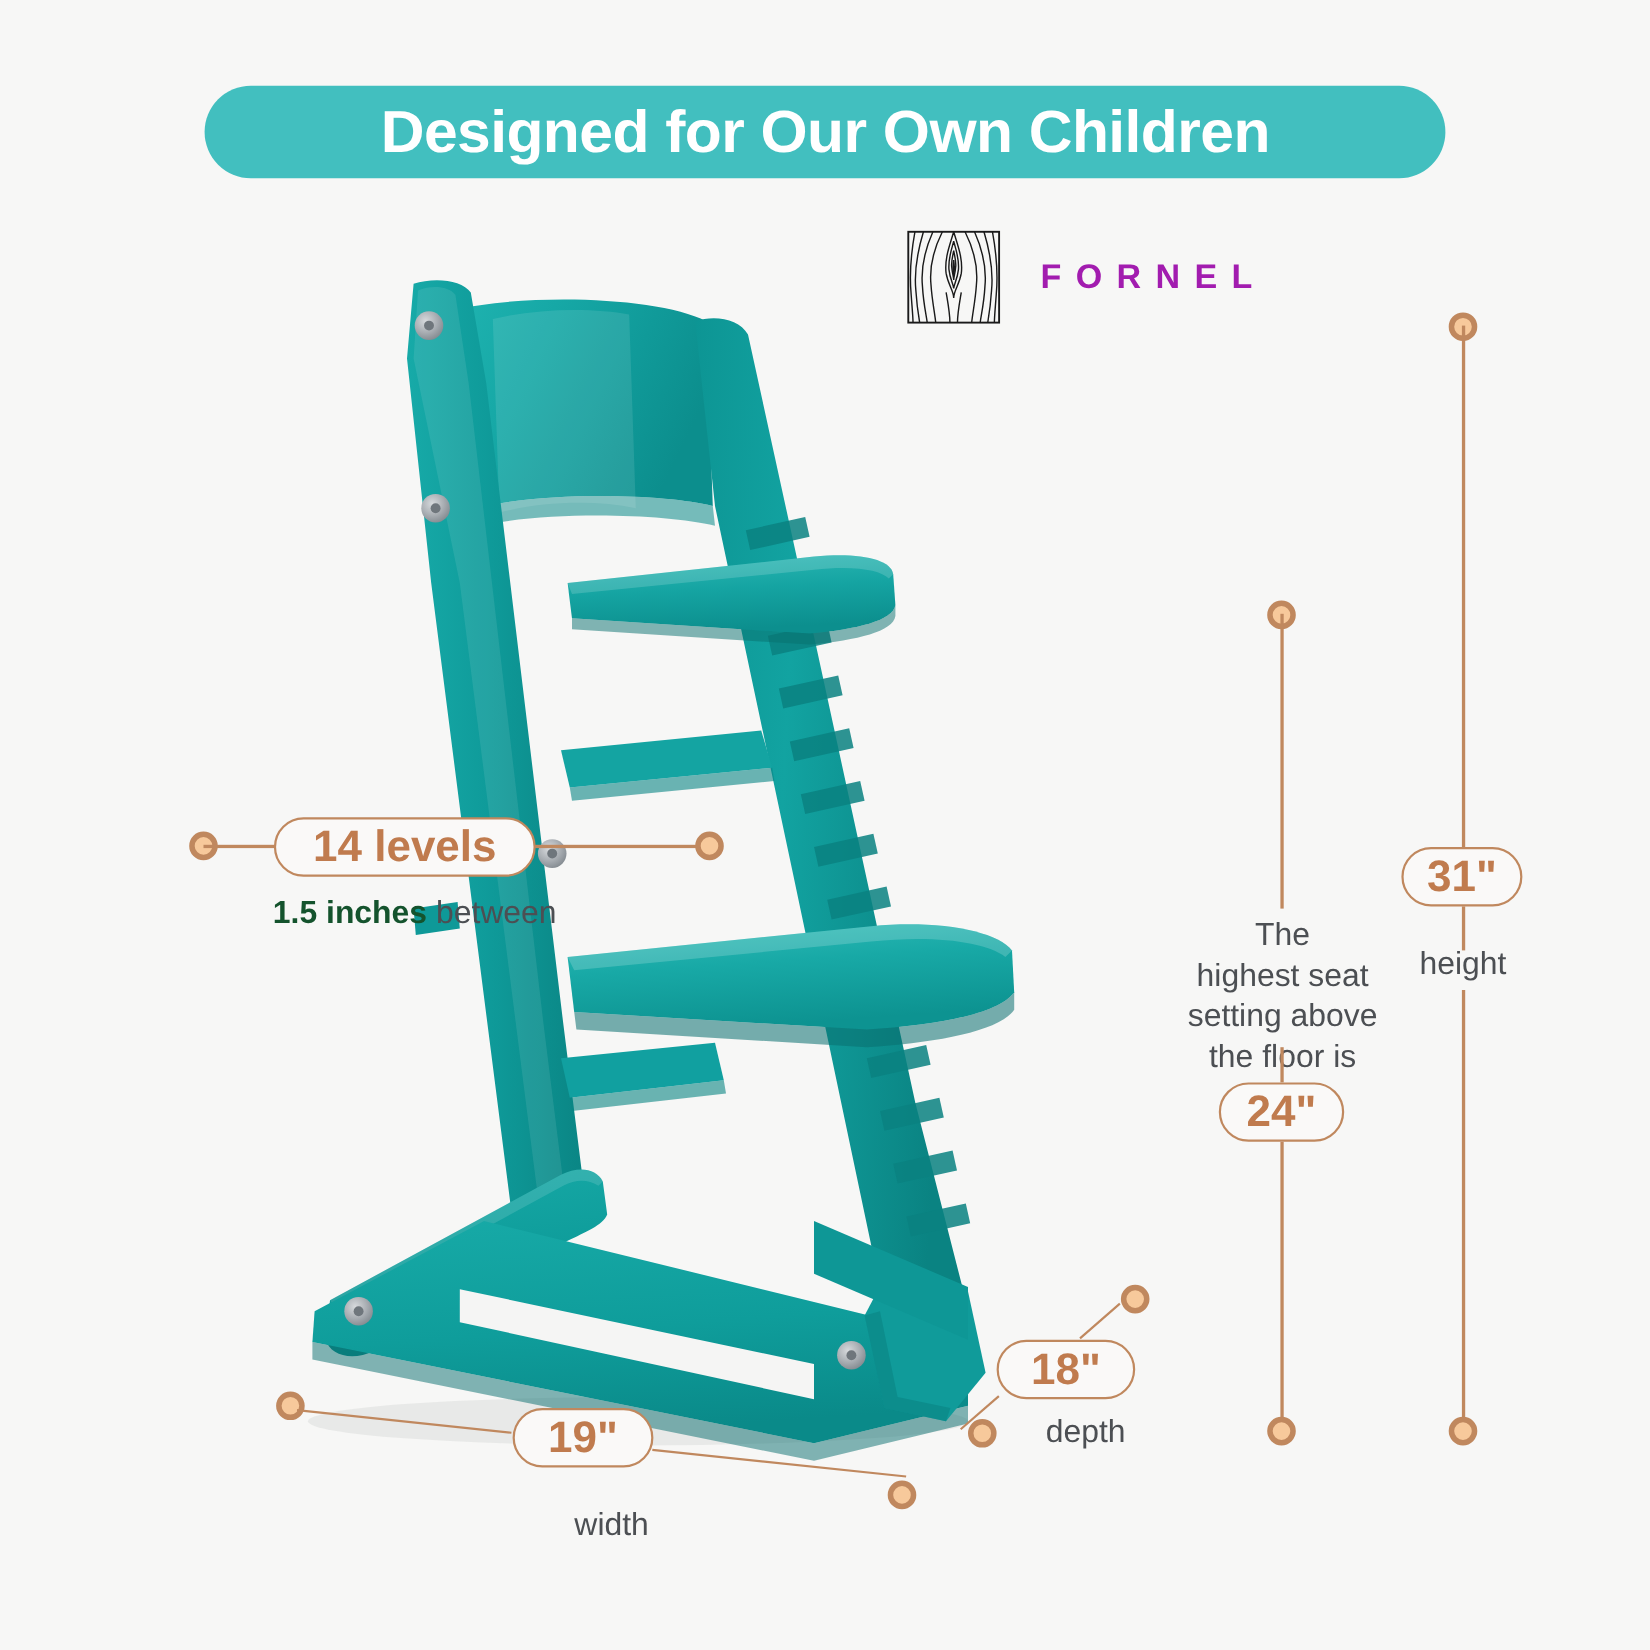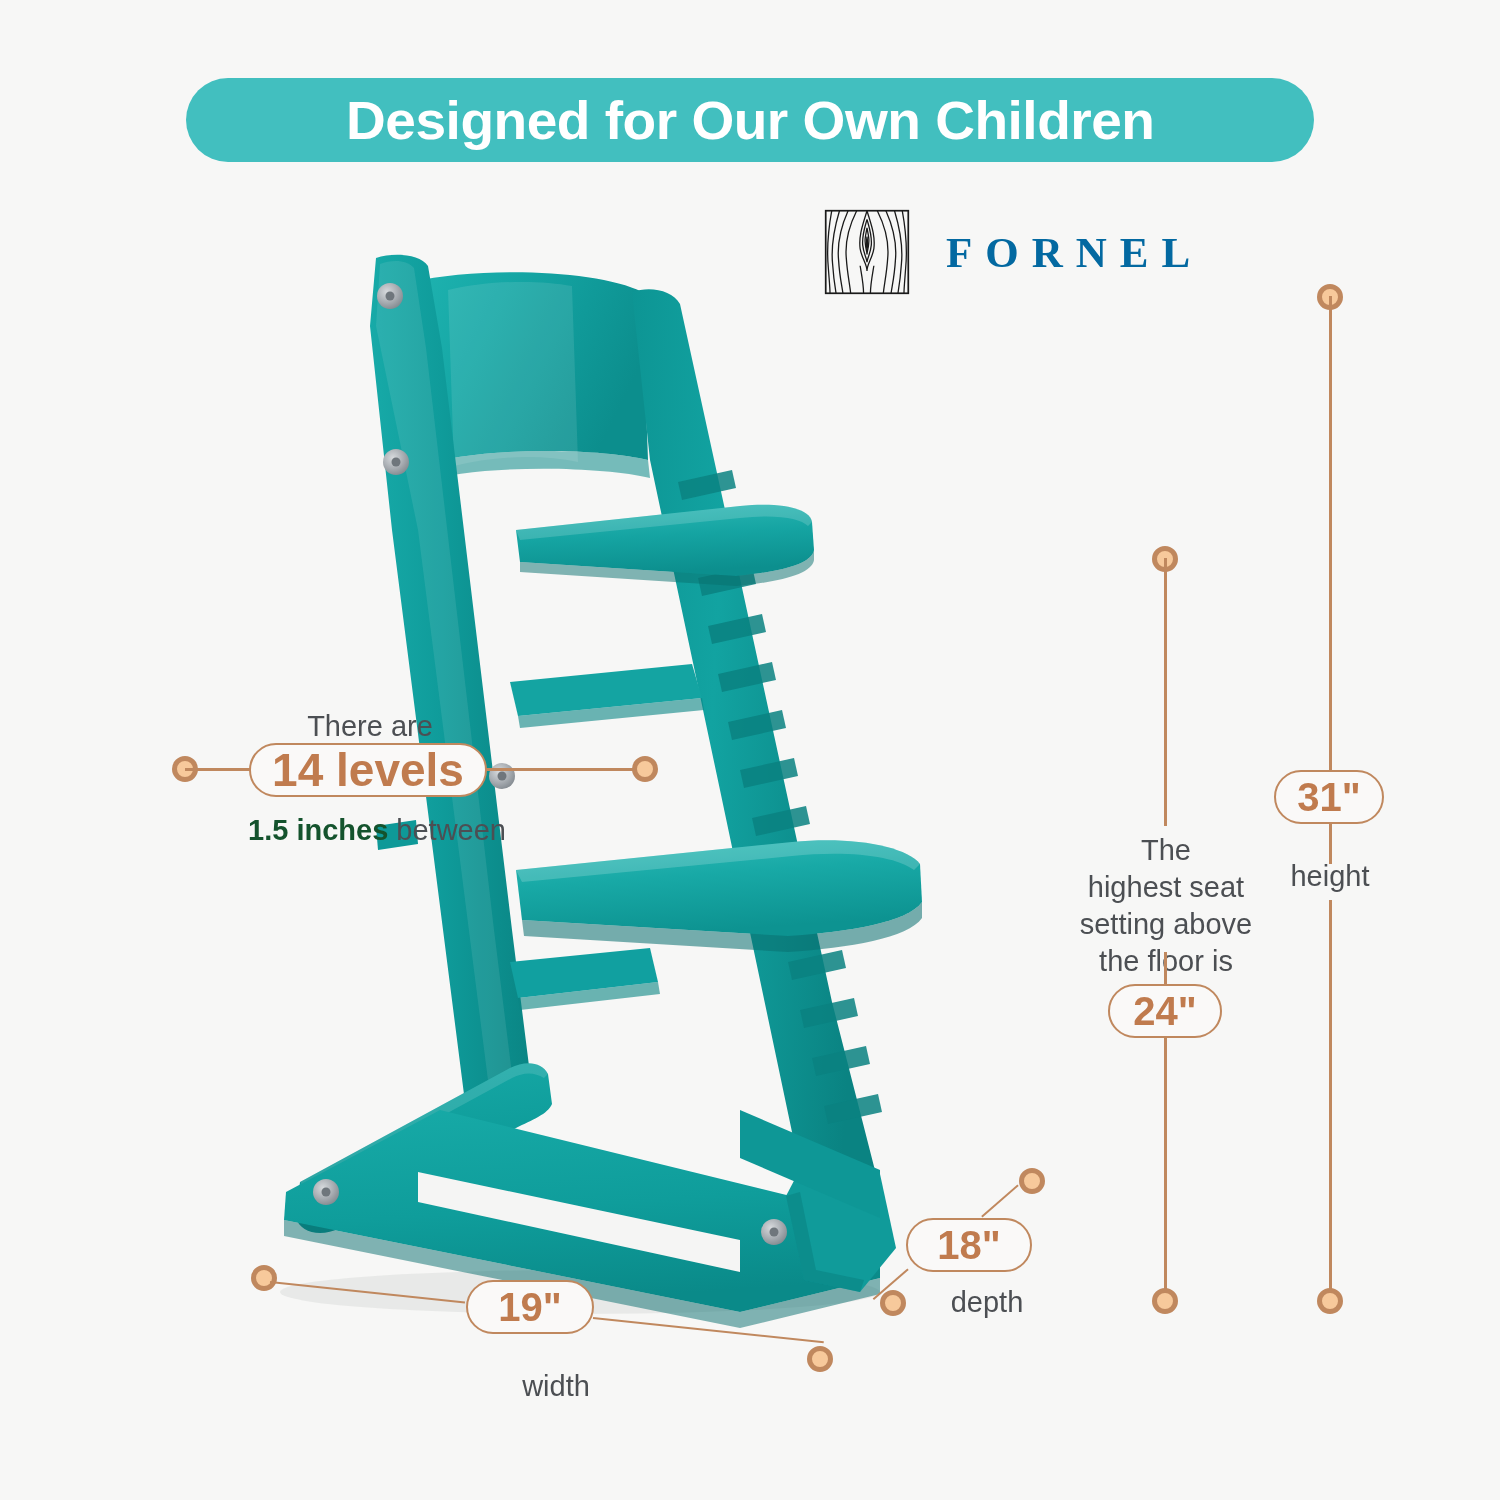--- a/index.html
+++ b/index.html
@@ -22,22 +22,22 @@
   .banner-title{
     color:#ffffff;font-weight:bold;font-size:54px;letter-spacing:-0.5px;
     white-space:nowrap;font-family:"Liberation Sans", sans-serif;
     transform:scaleX(1.02);
   }
 
   
   .brand{position:absolute;left:824px;top:209px;display:flex;align-items:center;gap:36px;}
   .brand-mark{width:86px;height:86px;}
   .brand-name{
-    font-size:43px;letter-spacing:13px;color:#0369a1;font-weight:bold;
-    font-family:Liberation Serif, serif;
+    font-size:31px;letter-spacing:13px;color:#a21caf;font-weight:bold;
+    font-family:Liberation Sans, sans-serif;
   }
 
   
   .weight{
     position:absolute;left:829px;top:334px;width:520px;
     color:#3cb4b6;font-weight:bold;font-size:47px;line-height:1.32;
     letter-spacing:-0.3px;
   }
 
   
@@ -205,28 +205,27 @@
         <path d="M82,2 C88,22 92,44 90,64 C89,80 87,92 86,98"></path>
         <path d="M91,2 C95,24 97,46 95,68 C94,82 93,92 93,98"></path>
         <path d="M42,66 C44,78 46,88 46,98"></path>
         <path d="M58,66 C56,78 54,88 54,98"></path>
       </g>
     </svg>
     <span class="brand-name">FORNEL</span>
   </div>
 
 
-  <div class="note" style="left:242px;top:708px;width:256px;">There are</div>
 
   <div class="dot" style="left:172px;top:756px;"></div>
   <div class="hline" style="left:185px;top:768px;width:72px;"></div>
   <div class="hline" style="left:485px;top:768px;width:160px;"></div>
   <div class="dot" style="left:632px;top:756px;"></div>
 
-  <div class="pill" style="left:249px;top:743px;width:238px;height:54px;font-size:46px;">
+  <div class="pill" style="left:249px;top:743px;width:238px;height:54px;font-size:40px;">
     <span>14 levels</span>
   </div>
 
   <div class="note" style="left:232px;top:812px;width:290px;">
     <div>
       <b>1.5 inches</b><span> between</span>
     </div>
   </div>
 
   <div class="dot" style="left:1317px;top:284px;"></div>

